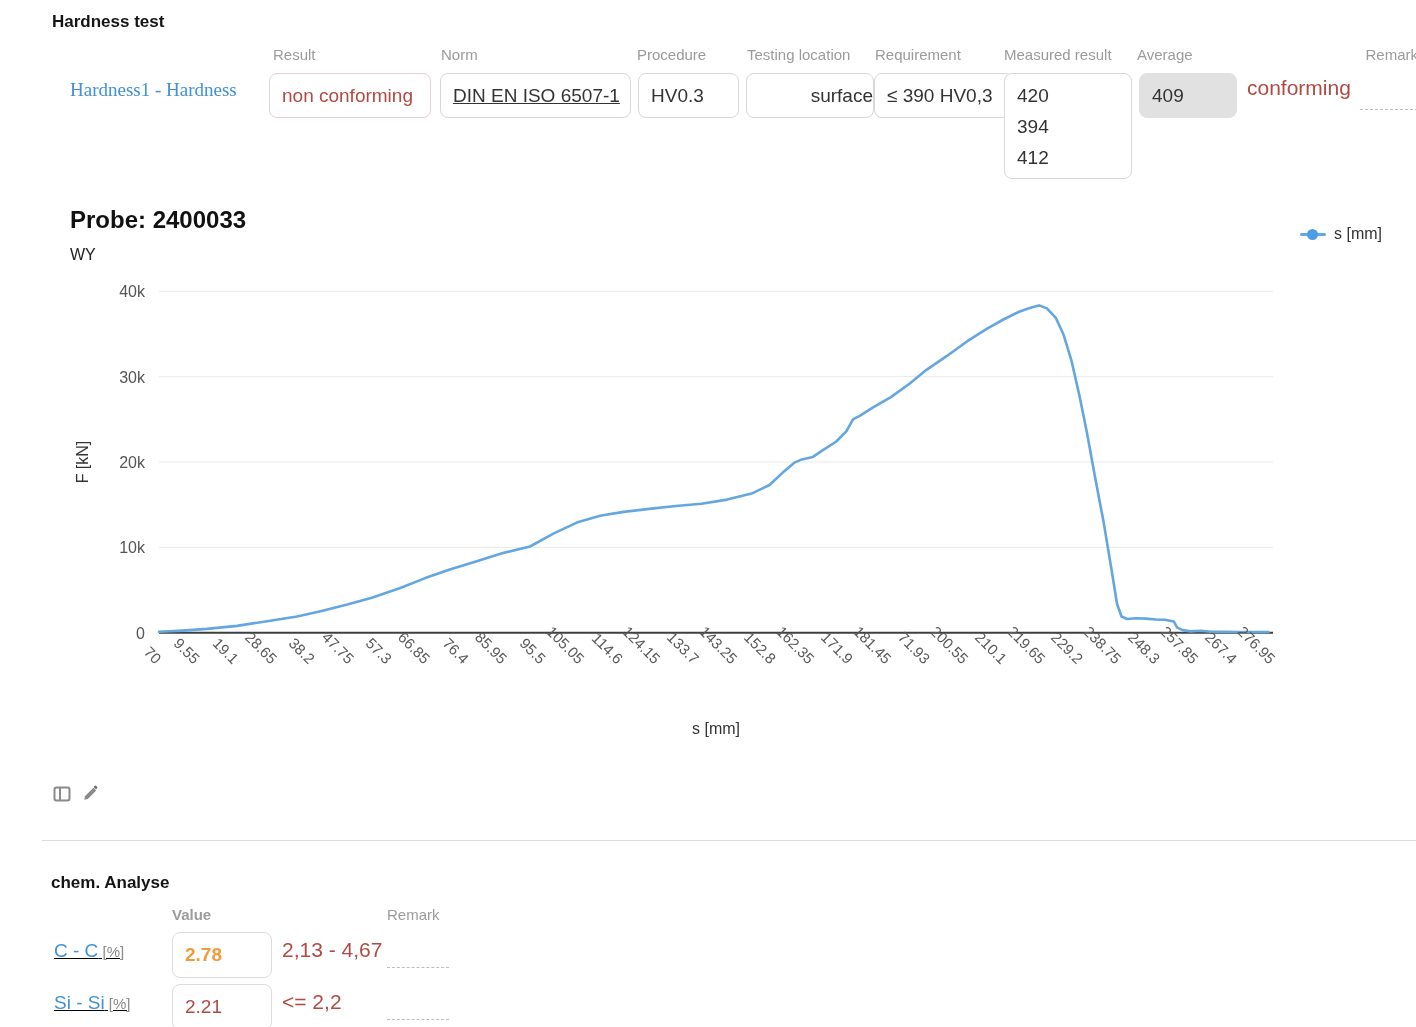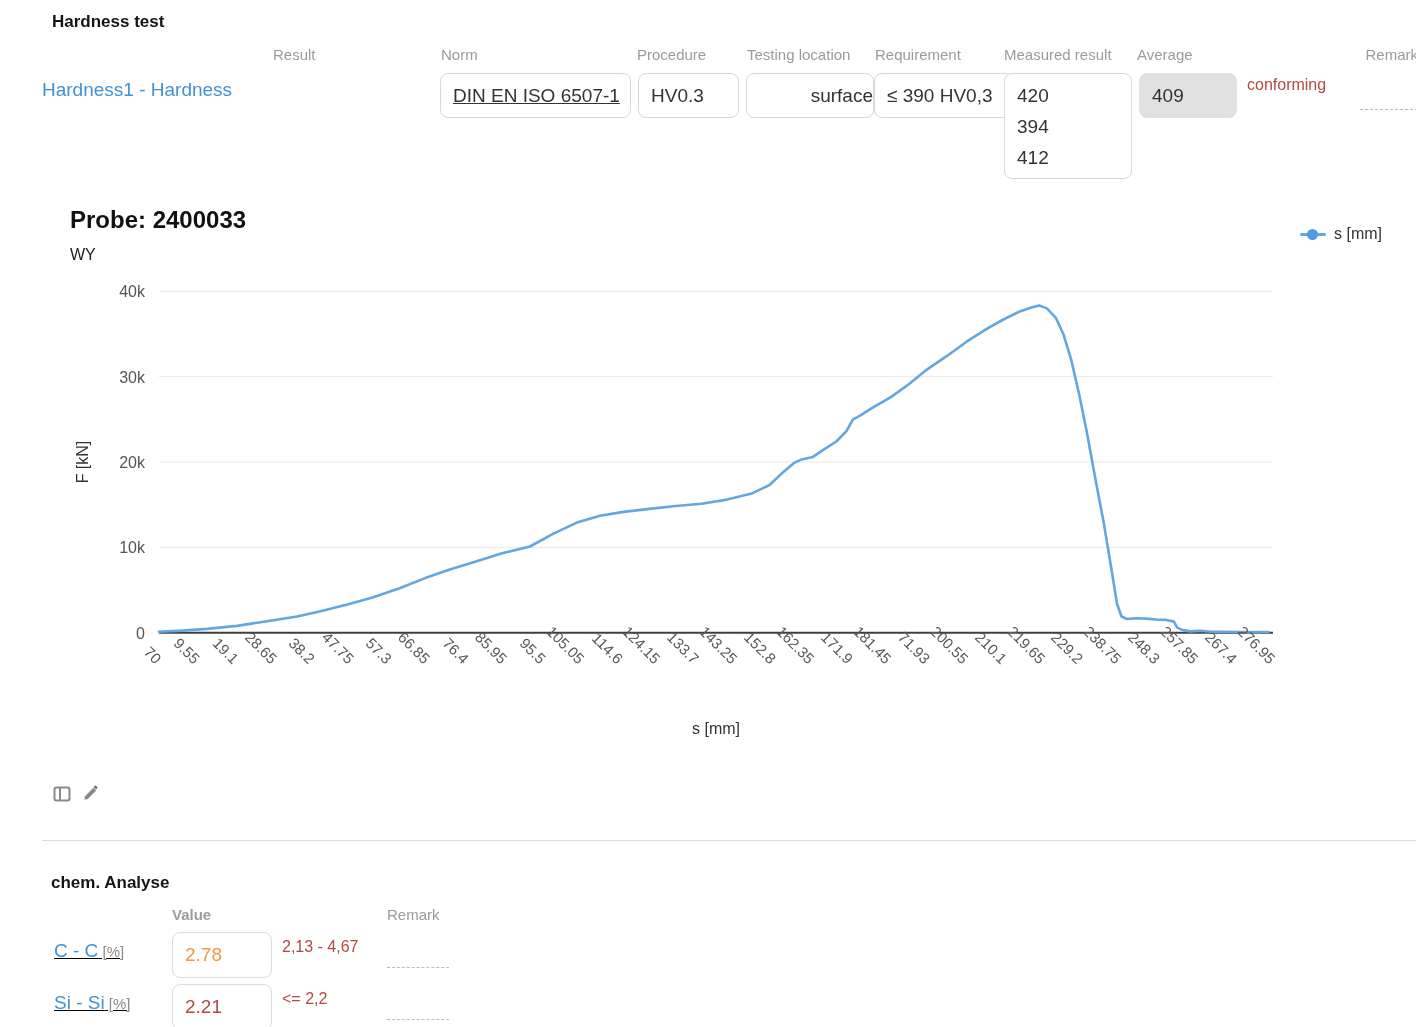--- a/index.html
+++ b/index.html
@@ -5,21 +5,21 @@
   html,body{margin:0;padding:0;background:#fff;}
   body{width:1416px;height:1027px;overflow:hidden;font-family:"Liberation Sans","DejaVu Sans",sans-serif;-webkit-font-smoothing:antialiased;}
   .page{position:relative;width:1416px;height:1027px;background:#fff;margin-left:42px;}
   .sec-title{position:absolute;font-size:17px;font-weight:bold;color:#151515;}
   .col-label{position:absolute;font-size:15px;color:#9b9b9b;white-space:nowrap;}
   .link{position:absolute;font-size:19px;color:#4191d6;white-space:nowrap;cursor:pointer;}
   .fbox{position:absolute;top:73px;height:45px;box-sizing:border-box;border:1px solid #d8d8d8;border-radius:8px;font-size:19px;color:#333;padding-left:12px;line-height:43px;background:#fff;white-space:nowrap;overflow:hidden;}
   .fbox.red{color:#b14a42;border-color:#e6d0d0;}
   .fbox.grey{background:#e1e1e1;border-color:#e1e1e1;color:#333;}
   .multi{line-height:31px;padding-top:6px;}
-  .red-text{position:absolute;font-size:16px;color:#b14a42;white-space:nowrap;}
+  .red-text{position:absolute;font-size:21px;color:#b14a42;white-space:nowrap;}
   .dashed{position:absolute;border-bottom:1px dashed #bdbdbd;height:0;cursor:text;}
   .chart-title{position:absolute;left:28px;top:206px;font-size:24px;font-weight:bold;color:#111;}
   .chart-sub{position:absolute;left:28px;top:246px;font-size:16px;color:#222;}
   .legend{position:absolute;left:1258px;top:225px;display:flex;align-items:center;cursor:pointer;}
   .legend-line{position:relative;width:26px;height:3px;background:#64a6e0;border-radius:2px;}
   .legend-dot{position:absolute;left:7px;top:-4px;width:11px;height:11px;border-radius:50%;background:#4d9de4;}
   .legend-label{margin-left:8px;font-size:16px;color:#333;}
   .xlab-anchor{position:absolute;top:655px;width:0;height:0;}
   .xlab-anchor span{position:absolute;right:0;top:0;white-space:nowrap;font-size:15px;color:#595959;transform-origin:top right;transform:rotate(45deg);}
   .xaxis-title{position:absolute;left:117px;top:720px;width:1114px;text-align:center;font-size:16px;color:#333;}
@@ -40,22 +40,23 @@
 
   <div class="col-label" style="left:231px;top:46px;">Result</div>
   <div class="col-label" style="left:399px;top:46px;">Norm</div>
   <div class="col-label" style="left:595px;top:46px;text-align:center;">Procedure</div>
   <div class="col-label" style="left:705px;top:46px;">Testing location</div>
   <div class="col-label" style="left:833px;top:46px;">Requirement</div>
   <div class="col-label" style="left:962px;top:46px;">Measured result</div>
   <div class="col-label" style="left:1095px;top:46px;text-align:center;">Average</div>
   <div class="col-label" style="left:1316px;top:46px;width:60px;text-align:right;">Remark</div>
 
-  <div class="link" style="left:0;top:79px;">Hardness1 - Hardness</div>
-
+  <div class="link" style="left:28px;top:79px;font-family:Liberation Serif, serif;">Hardness1 - Hardness</div>
+
+  <div class="fbox red" style="left:227px;width:162px;">non conforming</div>
   <div class="fbox" style="left:398px;width:191px;text-decoration:underline;">DIN EN ISO 6507-1</div>
   <div class="fbox" style="left:596px;width:101px;">HV0.3</div>
   <div class="fbox" style="left:704px;width:128px;text-align:right;">surface</div>
   <div class="fbox" style="left:832px;width:140px;">≤ 390 HV0,3</div>
   <div class="fbox multi" style="left:962px;width:128px;height:106px;" id="measured-box">
       <div>420</div>
       <div>394</div>
       <div>412</div>
     </div>
   <div class="fbox grey" style="left:1097px;width:98px;">409</div>
@@ -195,21 +196,21 @@
     </svg>
   </div>
 
   <div class="divider"></div>
 
   <div class="sec-title" style="left:9px;top:873px;">chem. Analyse</div>
   <div class="col-label" style="left:130px;top:906px;font-weight:bold;">Value</div>
   <div class="col-label" style="left:345px;top:906px;">Remark</div>
   <div id="chem-rows">
       <div class="chem-row-label" style="top: 940px;"><span class="chem-el">C - C</span><span class="chem-unit"> [%]</span></div>
-      <div class="chem-box" style="top: 932px; color: rgb(242, 154, 56);">2.78</div>
+      <div class="chem-box" style="top: 932px; color: rgb(242, 154, 56); font-weight: bold;">2.78</div>
       <div class="red-text" style="left: 240px; top: 938px;">2,13 - 4,67</div>
       <div class="dashed" style="left: 345px; top: 967px; width: 62px;"></div>
       <div class="chem-row-label" style="top: 992px;"><span class="chem-el">Si - Si</span><span class="chem-unit"> [%]</span></div>
       <div class="chem-box" style="top: 984px; color: rgb(177, 74, 66);">2.21</div>
       <div class="red-text" style="left: 240px; top: 990px;">&lt;= 2,2</div>
       <div class="dashed" style="left: 345px; top: 1019px; width: 62px;"></div>
     </div>
 
 </div>
 

